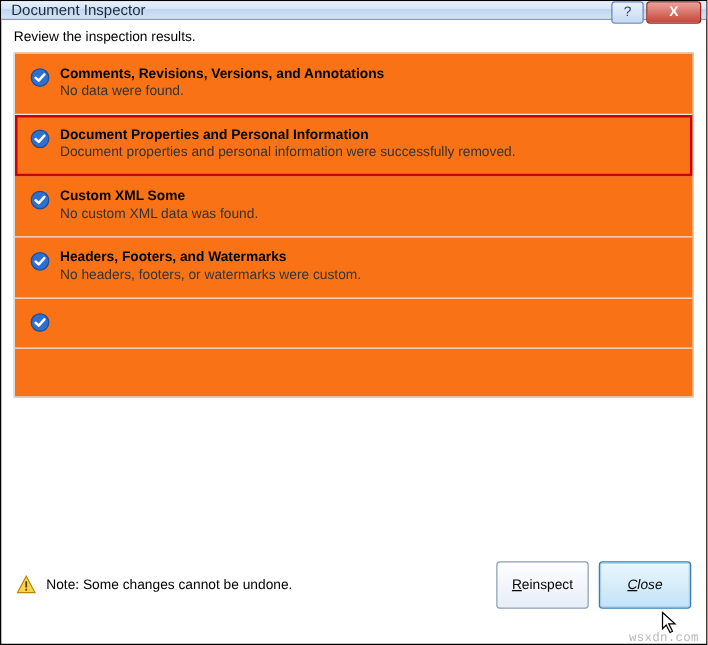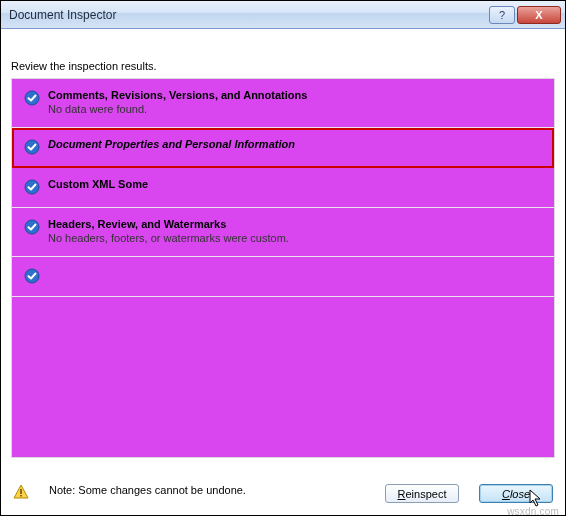--- a/index.html
+++ b/index.html
@@ -12,25 +12,24 @@
   .window {
     width: 566px;
     height: 516px;
     border: 1px solid #000;
     background: #fff;
     position: relative;
     display: flex;
     flex-direction: column;
   }
   .titlebar {
-    height: 28px;
+    height: 15px;
     background: linear-gradient(to bottom, #e9f1fb 0%, #d5e4f7 45%, #c0d6ef 46%, #d4e3f5 100%);
     border-bottom: 1px solid #7a9bcf;
     display: flex;
-    align-items: center;
     padding: 0 4px 0 8px;
   }
   .titlebar .title {
     flex: 1;
     font-size: 12px;
     color: #1f2b3d;
   }
   .tb-btn {
     height: 18px;
     margin-left: 2px;
@@ -51,39 +50,37 @@
     width: 44px;
     background: linear-gradient(#e9a29a,#c8463a);
     color: #fff;
     font-weight: bold;
     border-color: #8f2a20;
   }
   .instruction {
     padding: 8px 10px 6px 10px;
     font-size: 11px;
     color: #000;
-    margin-top: 23px;
   }
   .list {
     margin: 0 10px;
     border: 1px solid #d9d9d9;
-    height: 380px;
+    height: 276px;
     overflow: hidden;
-    background: #d946ef;
+    background: #f97316;
   }
   .item {
     display: flex;
     align-items: flex-start;
     padding: 10px 12px 12px 12px;
     border-bottom: 1px solid #e7e7e7;
   }
   .item.highlight {
     outline: 2px solid #cc0000;
     outline-offset: -2px;
-    font-style: italic;
   }
   .icon-check {
     width: 16px;
     height: 16px;
     flex-shrink: 0;
     margin-right: 8px;
     margin-top: 1px;
   }
   .item-body { flex: 1; }
   .item-title {
@@ -91,38 +88,38 @@
     font-size: 11px;
     color: #000;
     margin-bottom: 2px;
   }
   .item-desc {
     font-size: 11px;
     color: #333;
   }
   .footer {
     position: absolute;
-    left: 0; right: 0; bottom: 0;
+    left: 0; right: 0; bottom: 16px;
     padding: 10px 12px 12px 12px;
     display: flex;
-    align-items: flex-start;
-    gap: 20px;
+    align-items: center;
+    gap: 8px;
   }
   .warn-icon {
     width: 16px; height: 16px;
     flex-shrink: 0;
   }
   .note {
     flex: 1;
     font-size: 11px;
     color: #000;
   }
   .btn {
     min-width: 74px;
-    height: 19px;
+    height: 38px;
     border: 1px solid #8a9db5;
     border-radius: 3px;
     background: linear-gradient(#fdfefe,#e7eef8);
     font-size: 11px;
     display: flex;
     align-items: center;
     justify-content: center;
     padding: 0 10px;
     color: #000;
     cursor: default;
@@ -139,21 +136,21 @@
     bottom: 8px;
     width: 14px; height: 18px;
     pointer-events: none;
   }
   .watermark {
     position: absolute;
     right: 6px;
     bottom: -2px;
     font-size: 10px;
     color: #bbb;
-    font-family: Liberation Sans, sans-serif;
+    font-family: Liberation Mono, monospace;
     letter-spacing: 0.2px;
     margin-top: 20px;
   }
 </style>
 </head>
 <body>
 
 <div class="window">
 
   <div class="titlebar">
@@ -175,38 +172,40 @@
           <div class="item-desc">No data were found.</div>
         </div>
       </div>
       <div class="item highlight">
         <svg viewBox="0 0 16 16" class="icon-check">
           <circle cx="8" cy="8" r="7" fill="#2f6fd0" stroke="#1b4e9b" stroke-width="1"></circle>
           <path d="M4.5 8.2 L7 10.5 L11.5 5.5" stroke="#fff" stroke-width="2" fill="none" stroke-linecap="round" stroke-linejoin="round"></path>
         </svg>
         <div class="item-body">
           <div class="item-title">Document Properties and Personal Information</div>
+          <div class="item-desc">Document properties and personal information were successfully removed.</div>
         </div>
       </div>
       <div class="item">
         <svg viewBox="0 0 16 16" class="icon-check">
           <circle cx="8" cy="8" r="7" fill="#2f6fd0" stroke="#1b4e9b" stroke-width="1"></circle>
           <path d="M4.5 8.2 L7 10.5 L11.5 5.5" stroke="#fff" stroke-width="2" fill="none" stroke-linecap="round" stroke-linejoin="round"></path>
         </svg>
         <div class="item-body">
           <div class="item-title">Custom XML Some</div>
-        </div>
-      </div>
-      <div class="item">
-        <svg viewBox="0 0 16 16" class="icon-check">
-          <circle cx="8" cy="8" r="7" fill="#2f6fd0" stroke="#1b4e9b" stroke-width="1"></circle>
-          <path d="M4.5 8.2 L7 10.5 L11.5 5.5" stroke="#fff" stroke-width="2" fill="none" stroke-linecap="round" stroke-linejoin="round"></path>
-        </svg>
-        <div class="item-body">
-          <div class="item-title">Headers, Review, and Watermarks</div>
+          <div class="item-desc">No custom XML data was found.</div>
+        </div>
+      </div>
+      <div class="item">
+        <svg viewBox="0 0 16 16" class="icon-check">
+          <circle cx="8" cy="8" r="7" fill="#2f6fd0" stroke="#1b4e9b" stroke-width="1"></circle>
+          <path d="M4.5 8.2 L7 10.5 L11.5 5.5" stroke="#fff" stroke-width="2" fill="none" stroke-linecap="round" stroke-linejoin="round"></path>
+        </svg>
+        <div class="item-body">
+          <div class="item-title">Headers, Footers, and Watermarks</div>
           <div class="item-desc">No headers, footers, or watermarks were custom.</div>
         </div>
       </div>
       <div class="item">
         <svg viewBox="0 0 16 16" class="icon-check">
           <circle cx="8" cy="8" r="7" fill="#2f6fd0" stroke="#1b4e9b" stroke-width="1"></circle>
           <path d="M4.5 8.2 L7 10.5 L11.5 5.5" stroke="#fff" stroke-width="2" fill="none" stroke-linecap="round" stroke-linejoin="round"></path>
         </svg>
         <div class="item-body">
         </div>

